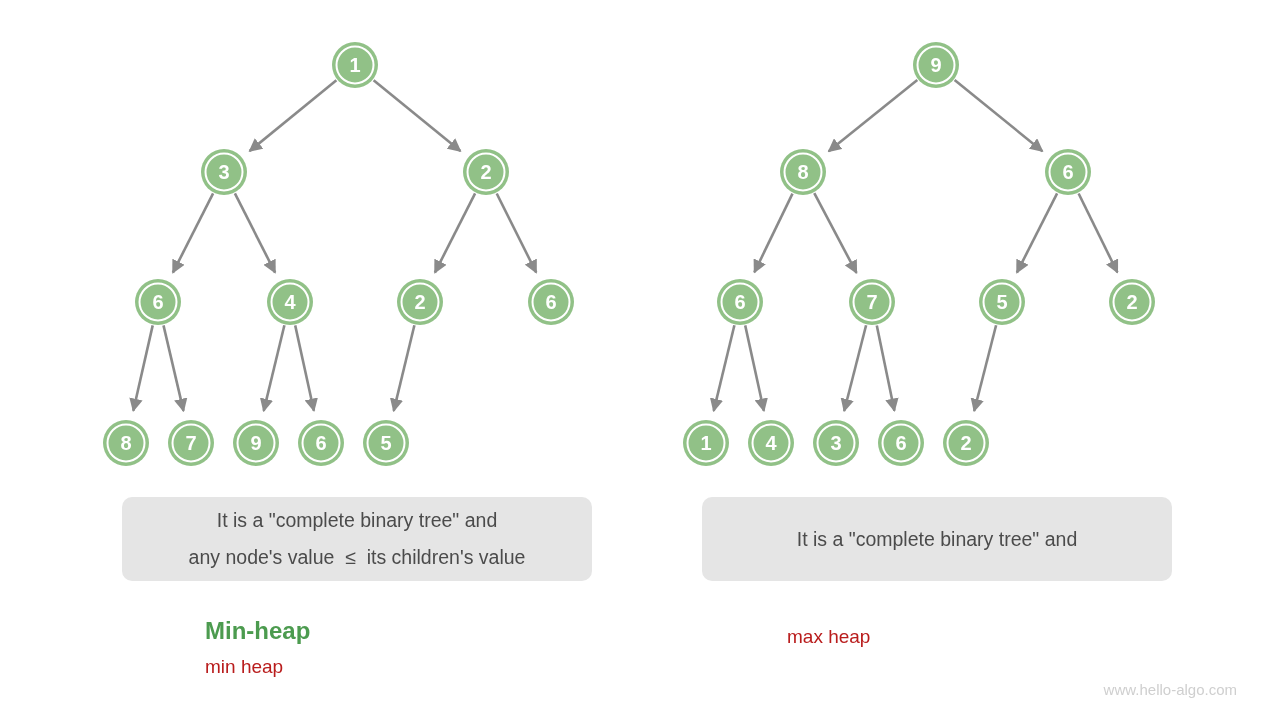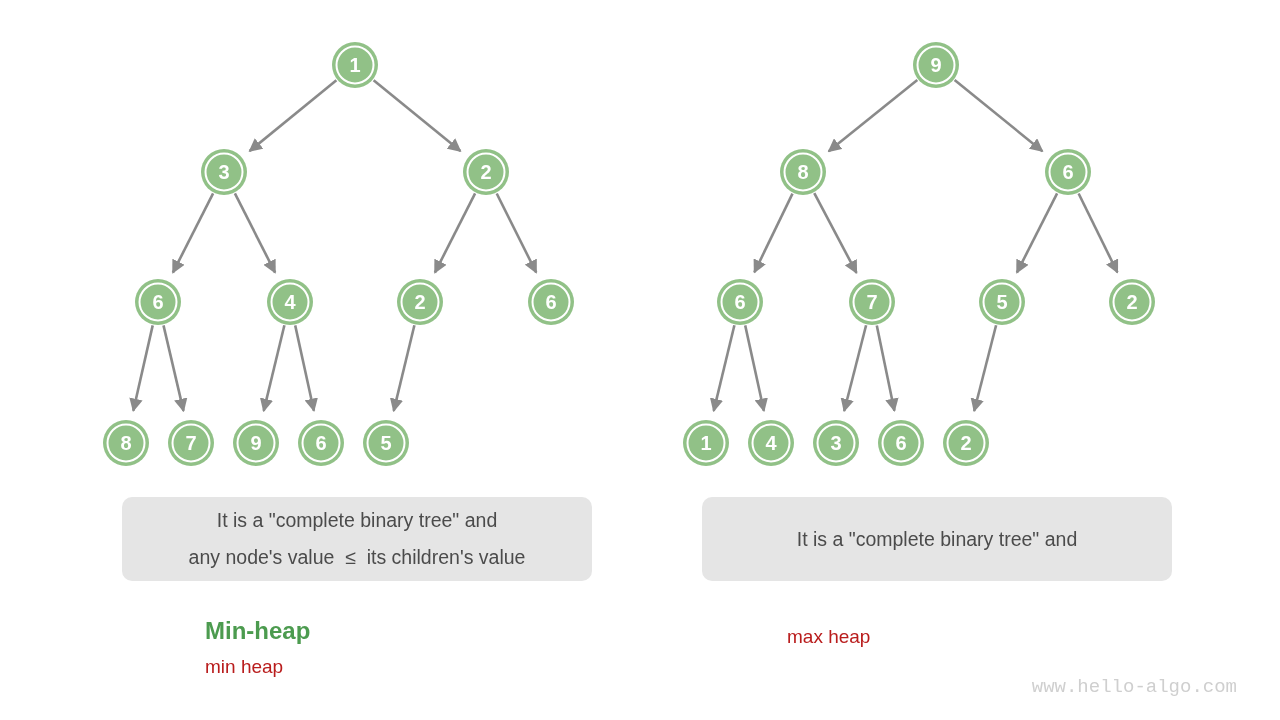--- a/index.html
+++ b/index.html
@@ -55,22 +55,22 @@
     margin-top: 8px;
   }
   #label-min { left: 355px; }
   #label-max { left: 937px; }
 
   .watermark {
     position: absolute;
     right: 43px;
     bottom: 22px;
     color: var(--watermark-color, #cfcfcf);
-    font-family: Liberation Mono, monospace;
-    font-size: 19px;
+    font-family: Liberation Sans, sans-serif;
+    font-size: 15px;
   }
 
   .node-text {
     font-family: "Liberation Sans", sans-serif;
     font-size: 20px;
     font-weight: bold;
     fill: #ffffff;
   }
 </style>
 </head>

